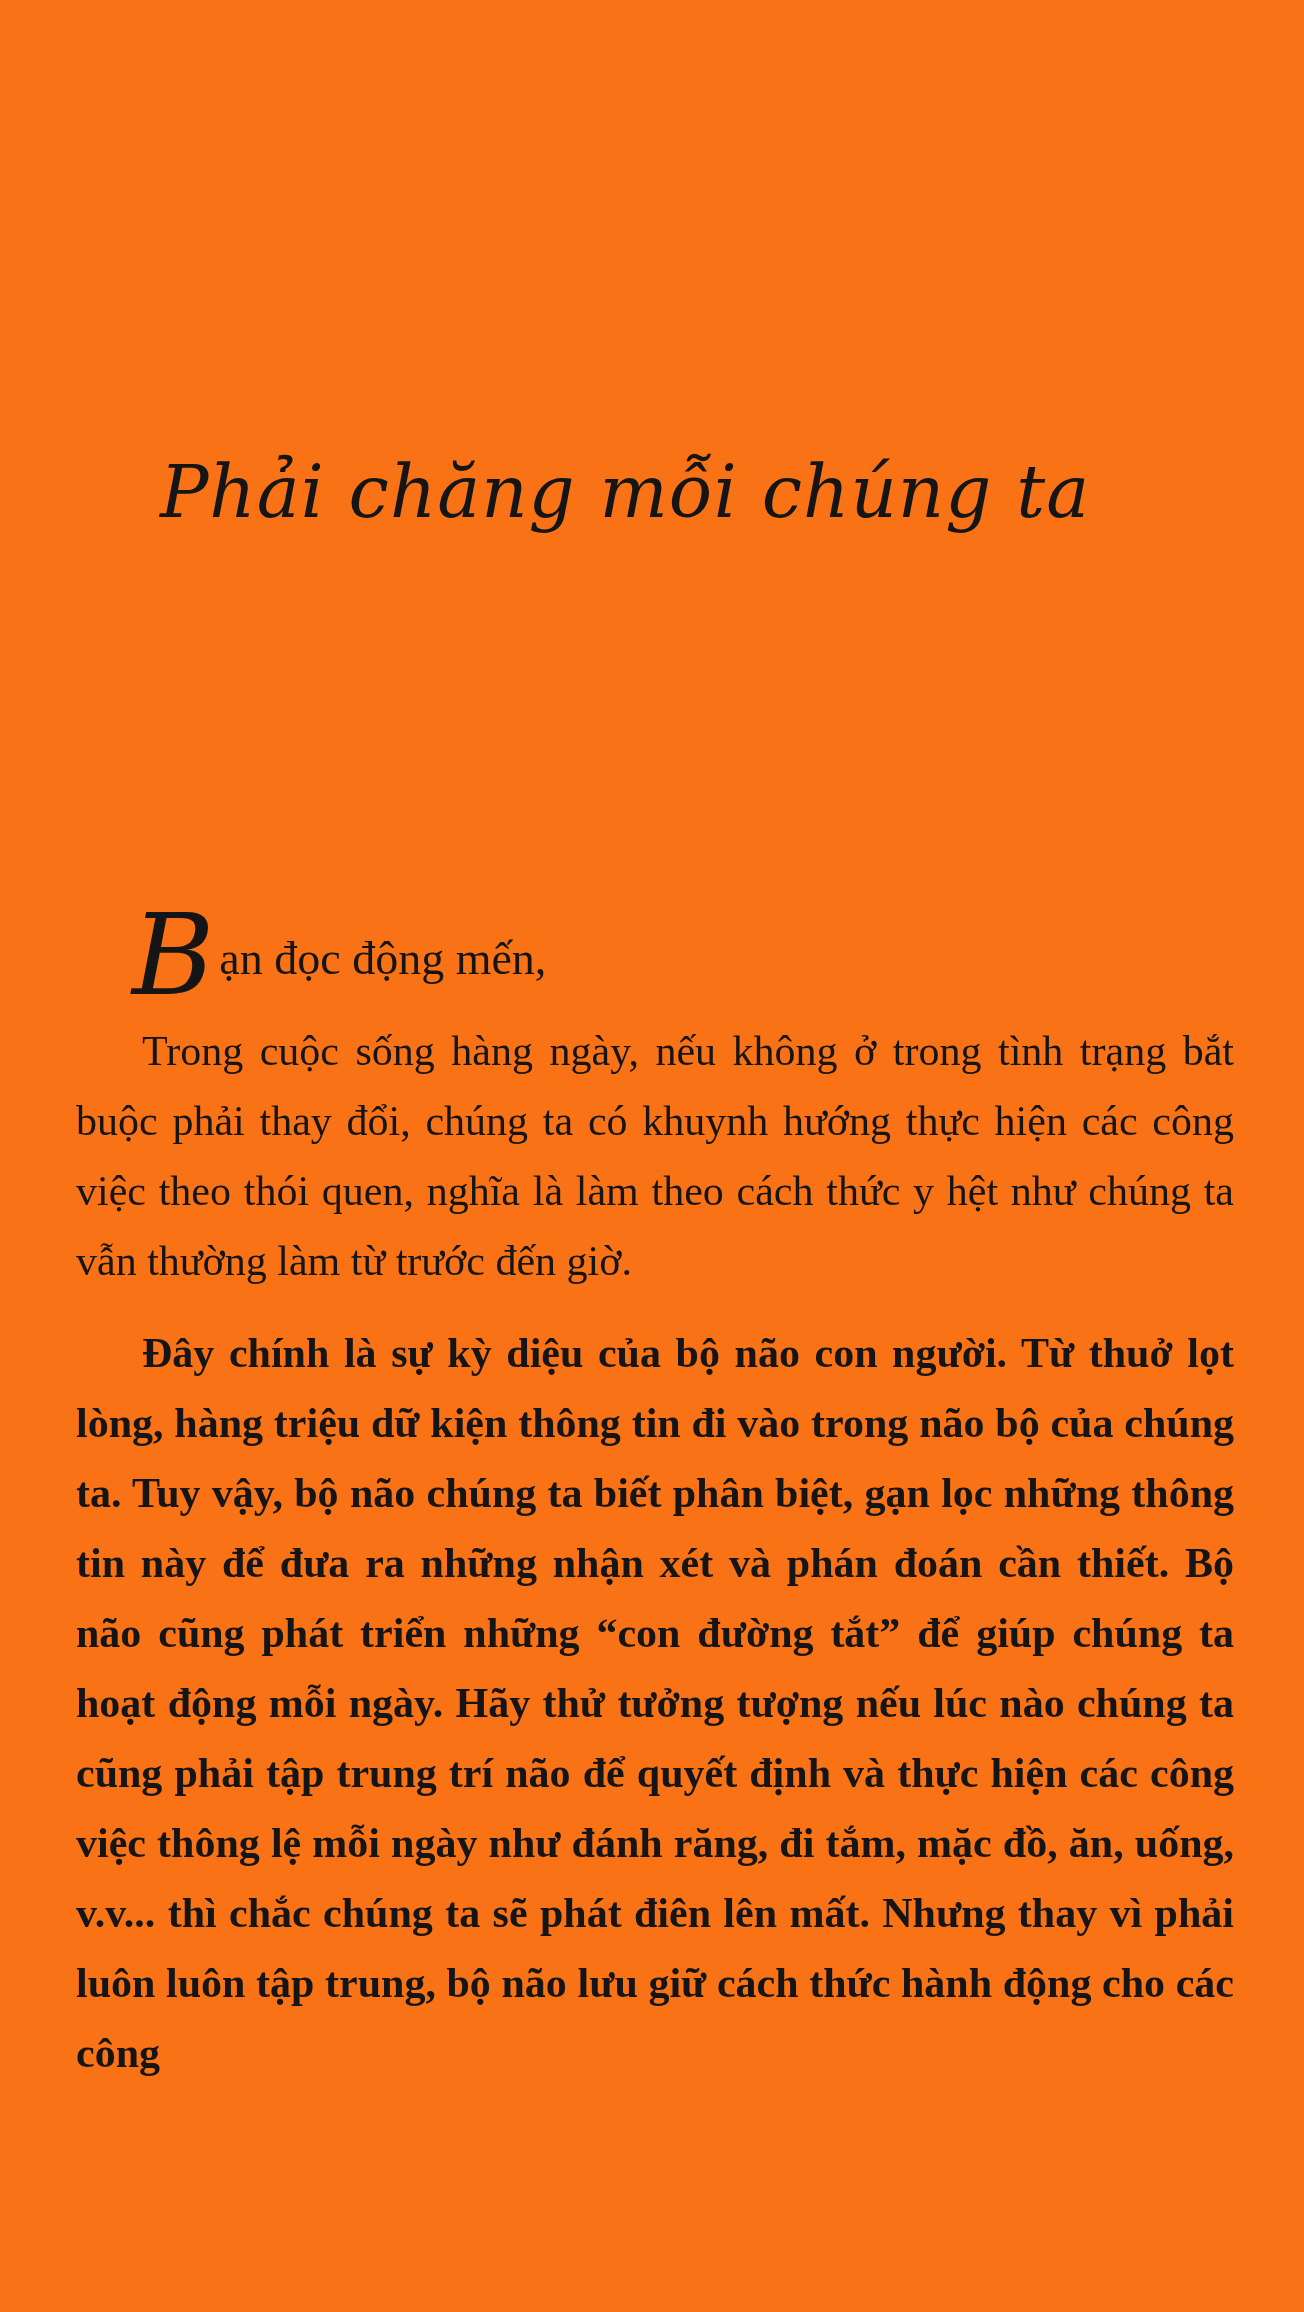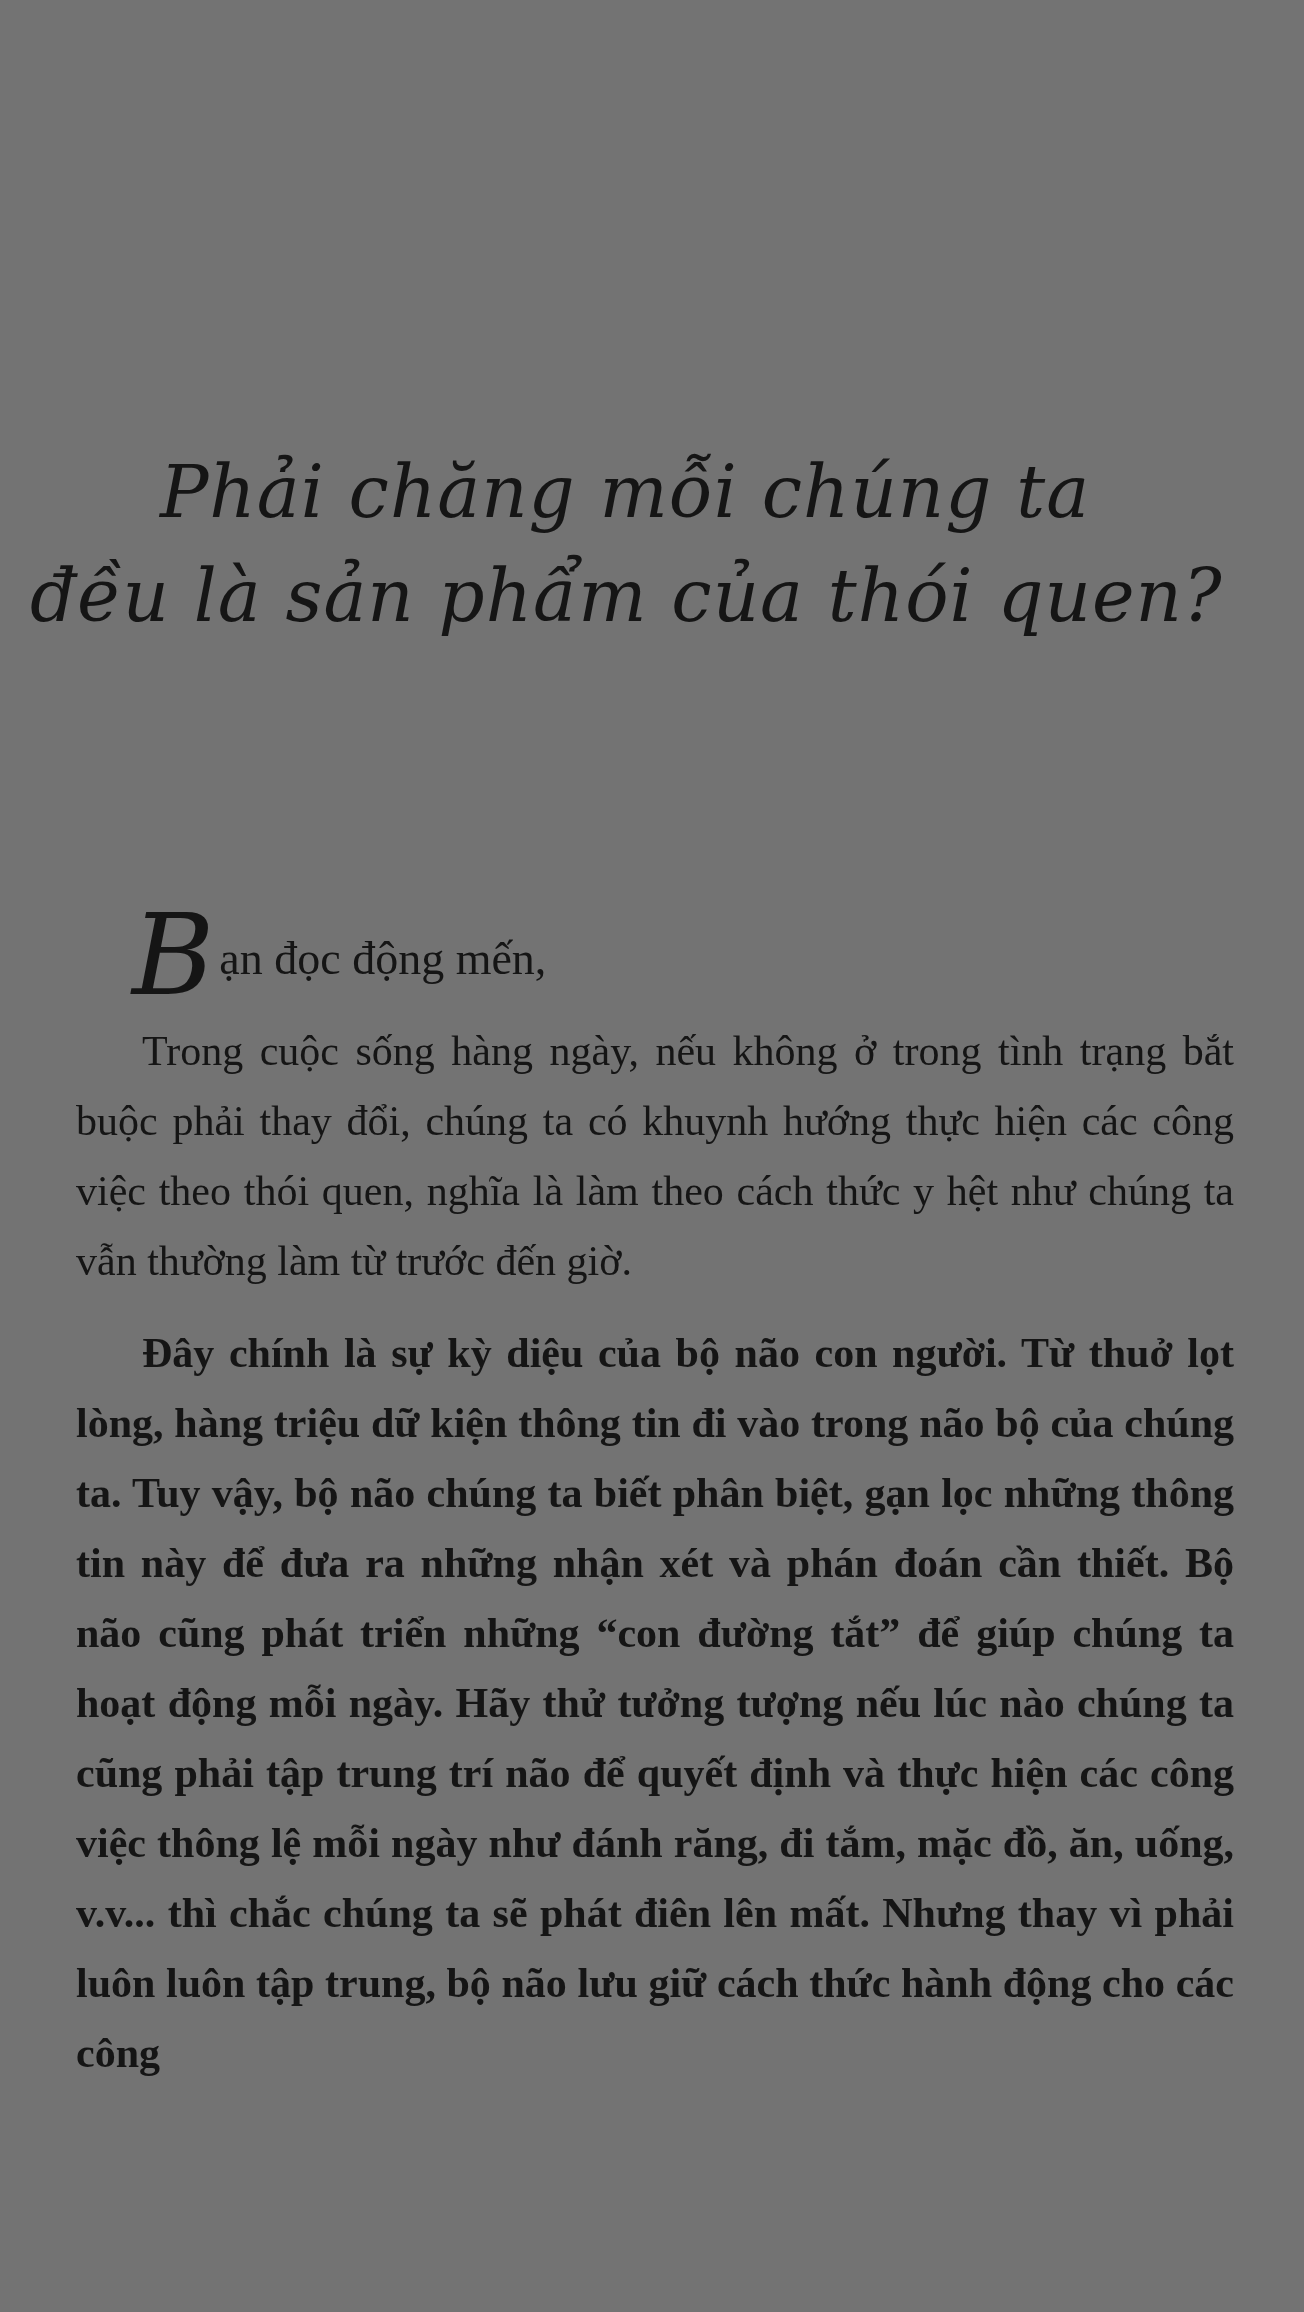--- a/index.html
+++ b/index.html
@@ -5,21 +5,21 @@
   * { box-sizing: border-box; }
   html, body {
     margin: 0;
     padding: 0;
     background: #ffffff;
   }
   .page {
     position: relative;
     width: 1304px;
     height: 2312px;
-    background: #737373;
+    background: #f97316;
     overflow: hidden;
     color: #151515;
     font-family: "Liberation Serif", "DejaVu Serif", serif;
   }
   .chapter-title {
     position: absolute;
     top: 440px;
     left: 30px;
     width: 1190px;
     text-align: center;
@@ -64,21 +64,20 @@
     font-weight: bold;
   }
 </style>
 </head>
 <body>
 
 <div class="page">
 
   <div class="chapter-title">
     <div class="title-line">Phải chăng mỗi chúng ta</div>
-    <div class="title-line">đều là sản phẩm của thói quen?</div>
   </div>
 
   <div class="content">
     <p class="salutation"><span class="dropcap">B</span><span>ạn đọc động mến,</span></p>
 
     <p class="para">Trong cuộc sống hàng ngày, nếu không ở trong tình trạng bắt buộc phải thay đổi, chúng ta có khuynh hướng thực hiện các công việc theo thói quen, nghĩa là làm theo cách thức y hệt như chúng ta vẫn thường làm từ trước đến giờ.</p>
 
     <p class="para para-continued">Đây chính là sự kỳ diệu của bộ não con người. Từ thuở lọt lòng, hàng triệu dữ kiện thông tin đi vào trong não bộ của chúng ta. Tuy vậy, bộ não chúng ta biết phân biệt, gạn lọc những thông tin này để đưa ra những nhận xét và phán đoán cần thiết. Bộ não cũng phát triển những “con đường tắt” để giúp chúng ta hoạt động mỗi ngày. Hãy thử tưởng tượng nếu lúc nào chúng ta cũng phải tập trung trí não để quyết định và thực hiện các công việc thông lệ mỗi ngày như đánh răng, đi tắm, mặc đồ, ăn, uống, v.v... thì chắc chúng ta sẽ phát điên lên mất. Nhưng thay vì phải luôn luôn tập trung, bộ não lưu giữ cách thức hành động cho các công</p>
   </div>
 

